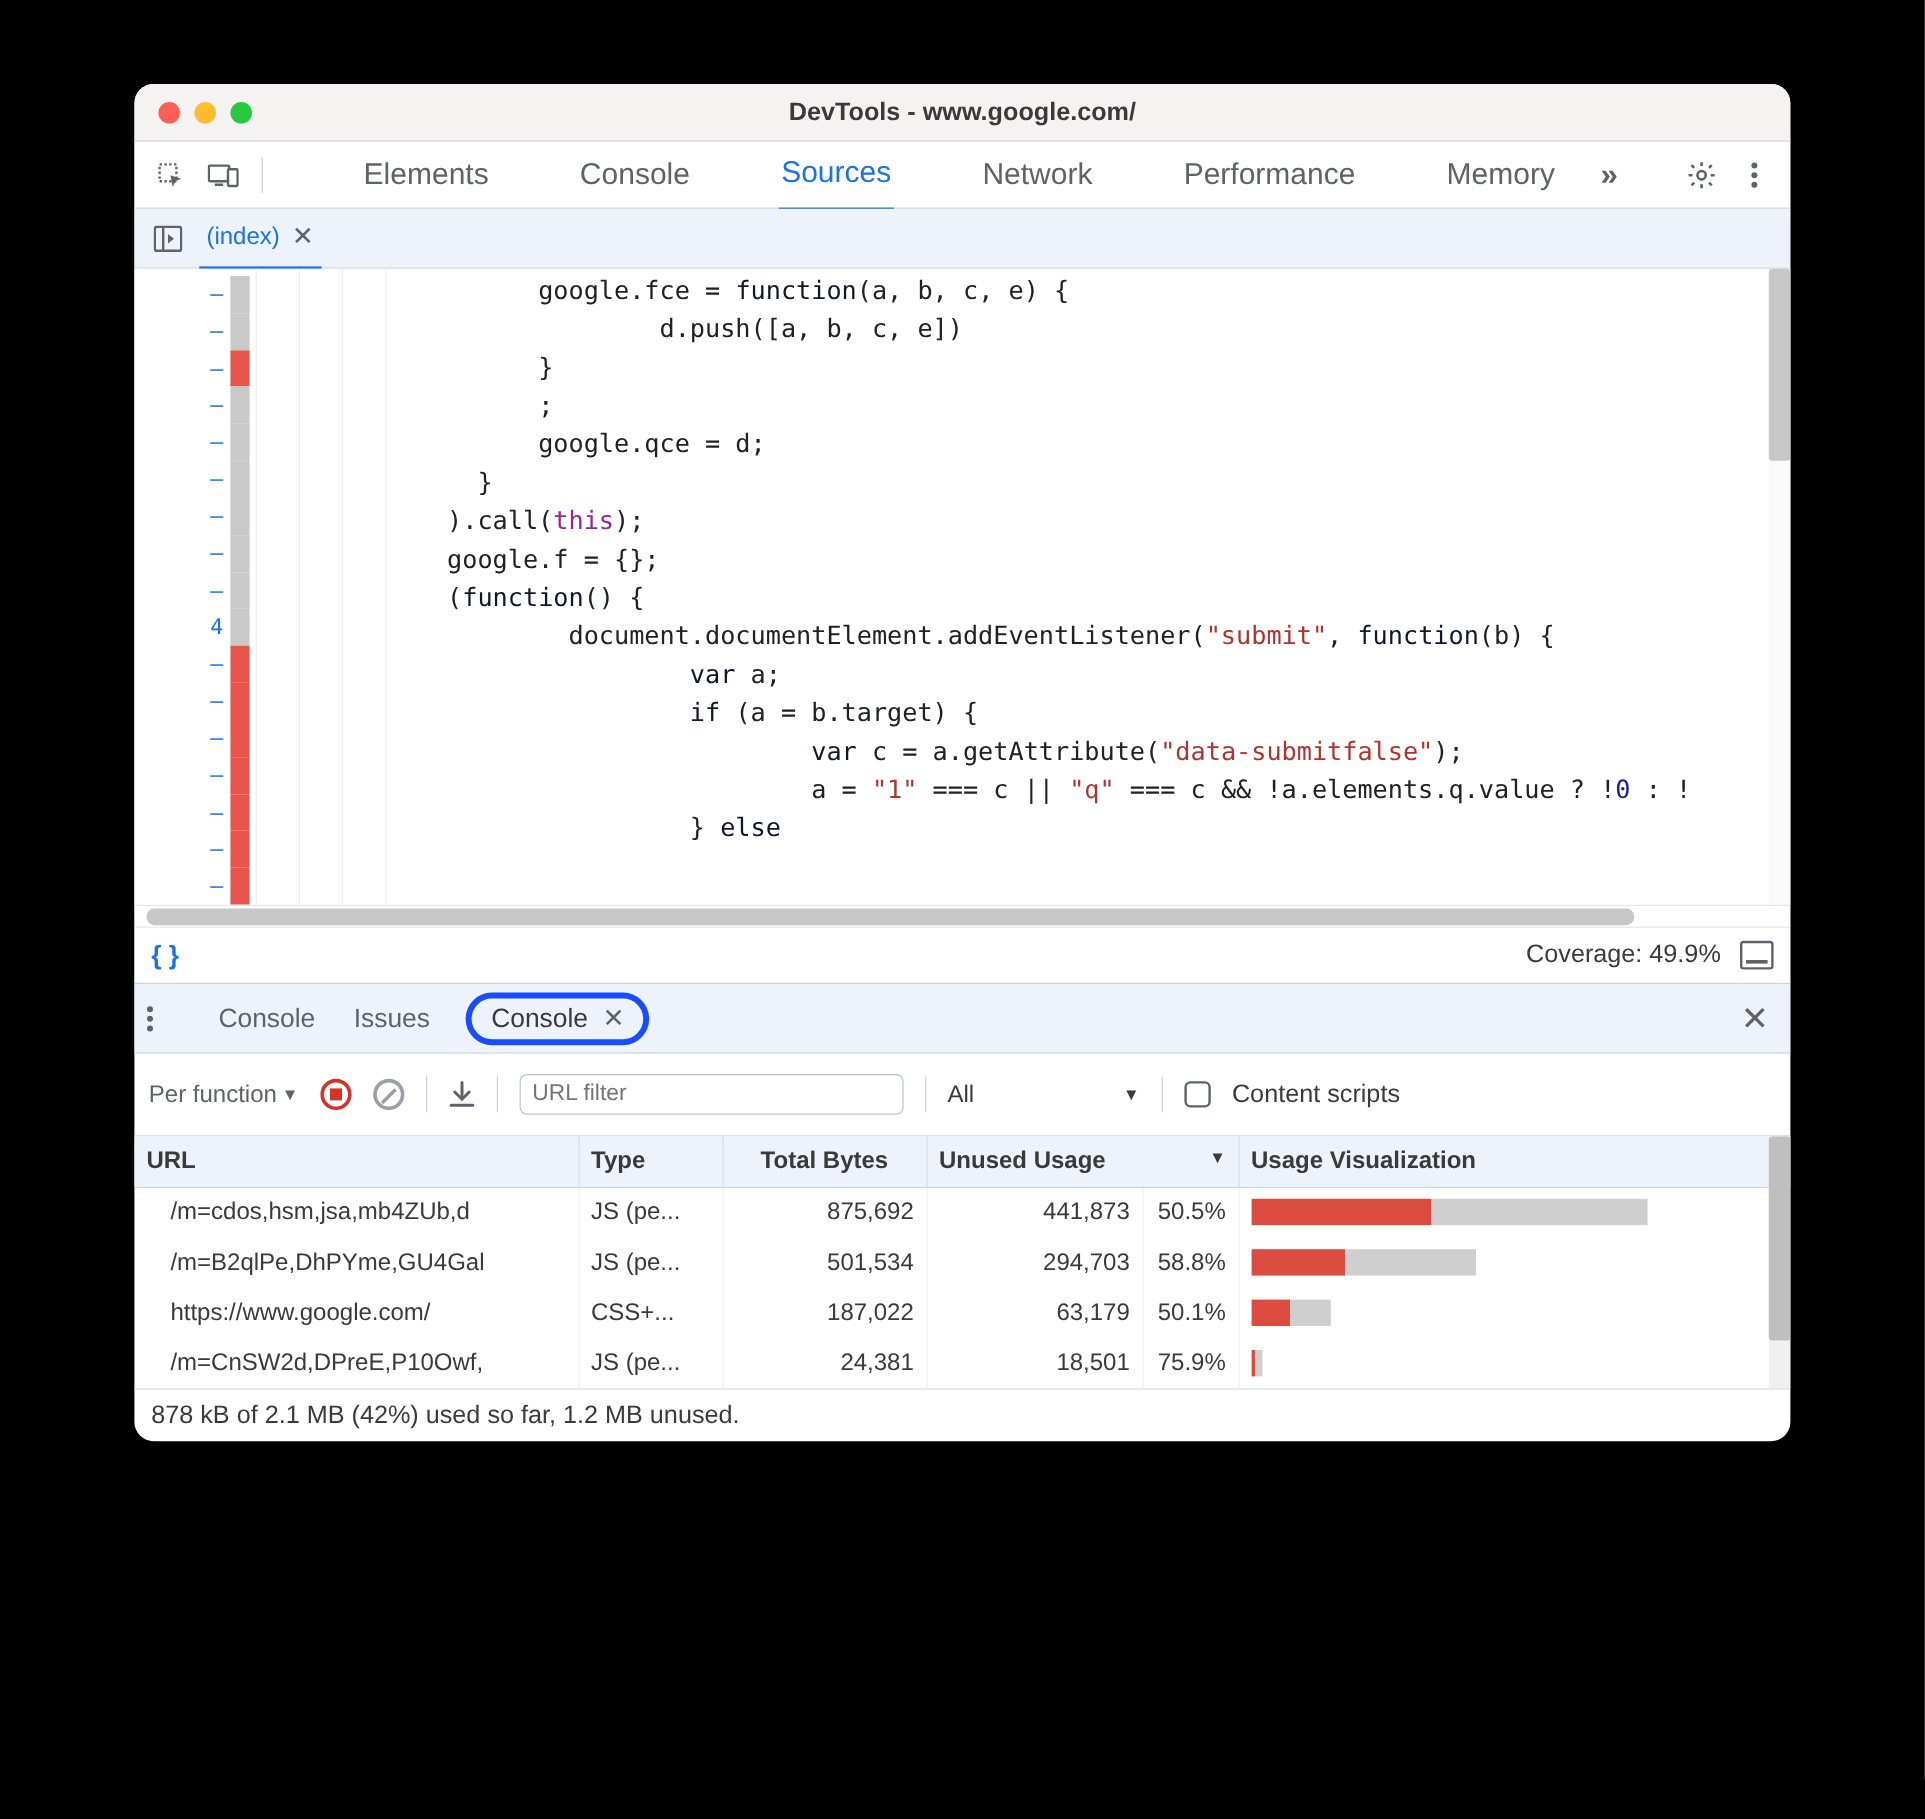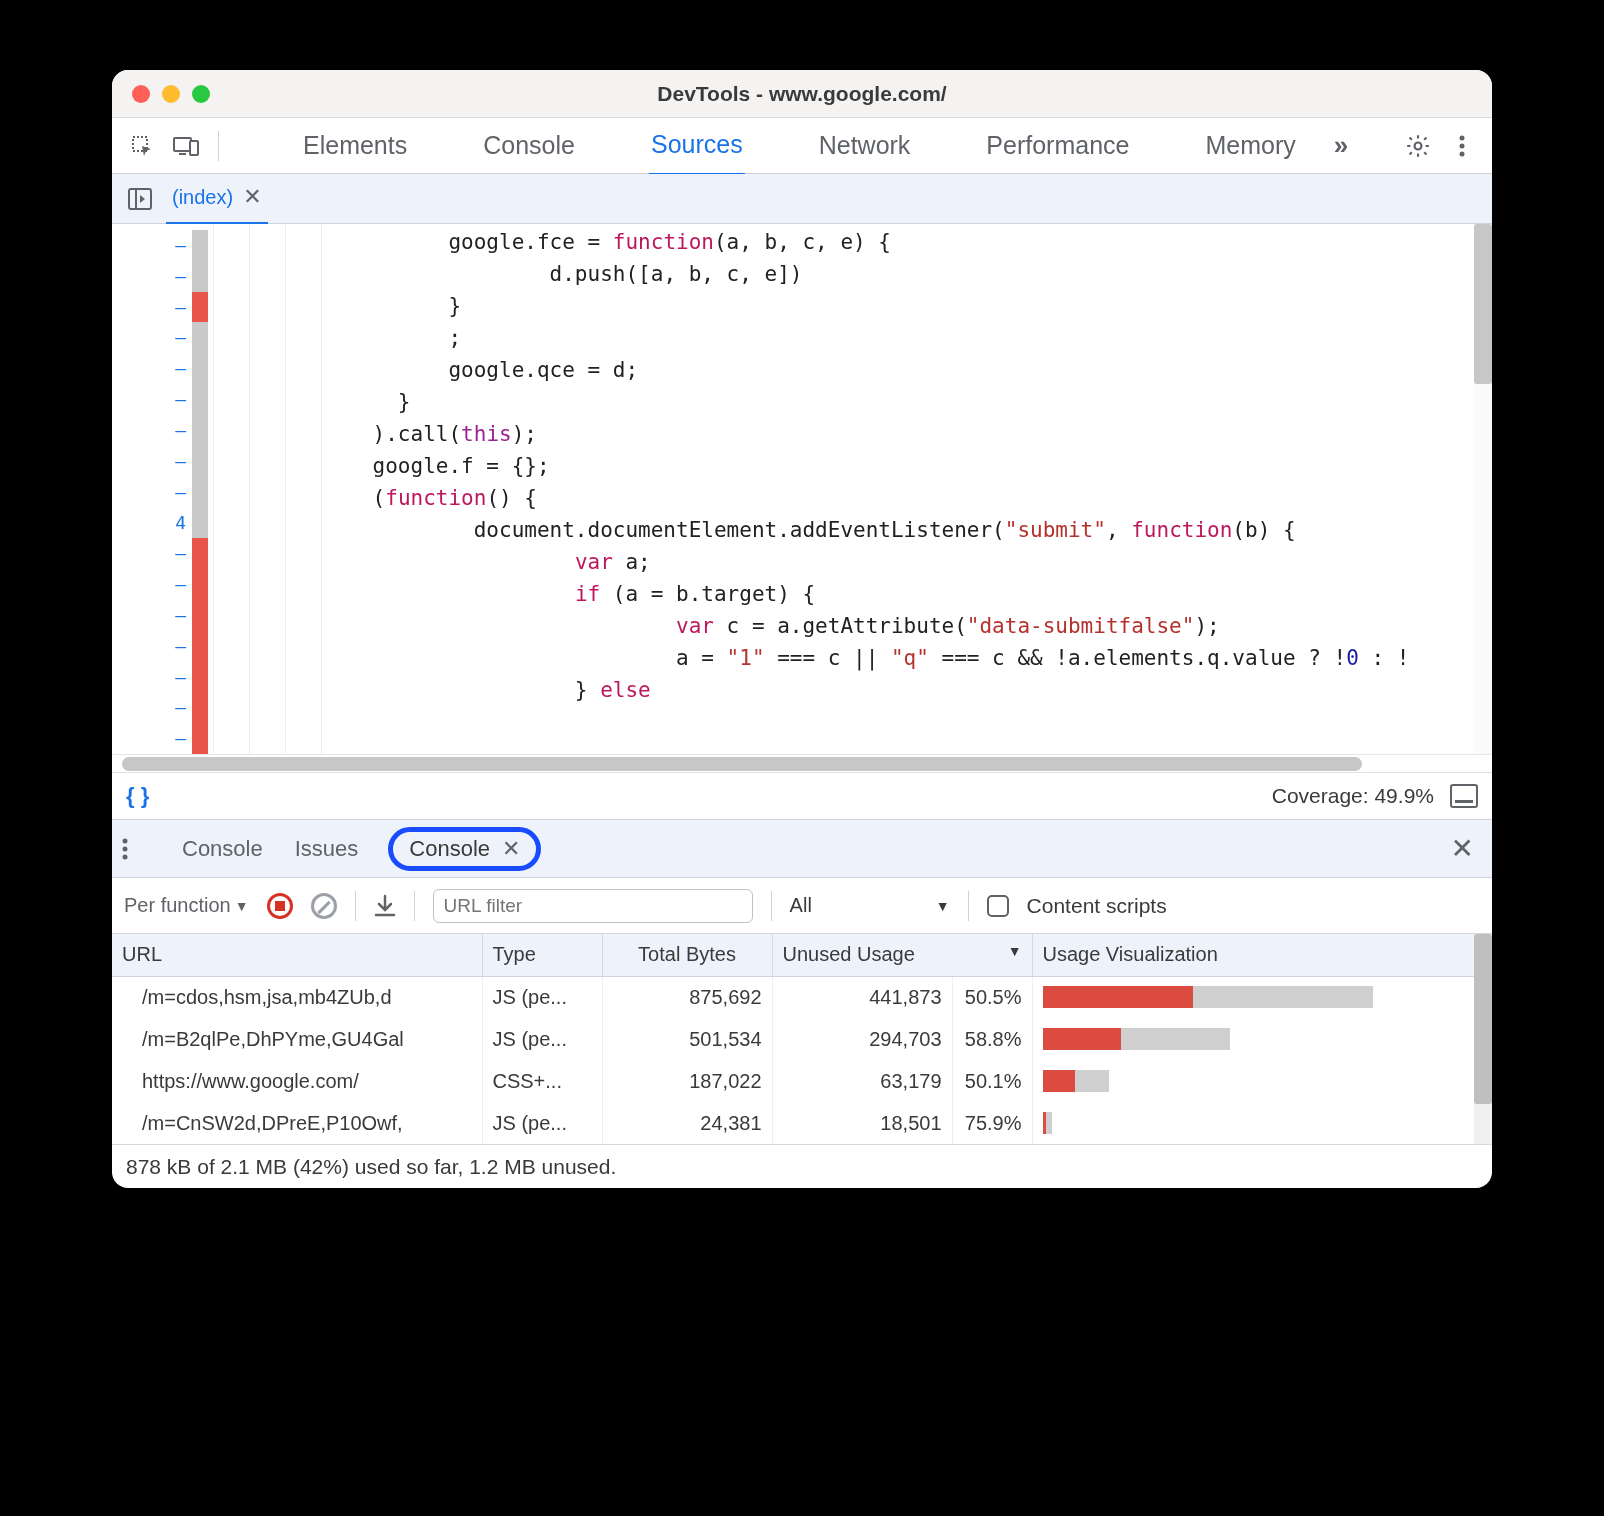--- a/index.html
+++ b/index.html
@@ -133,21 +133,21 @@
     background:#fff;
     display:flex;
   }
   .indent-line { border-right:1px solid #eee; flex:1; }
   .code-lines {
     padding-top:6px;
     overflow: hidden;
     flex:1;
   }
   .cl { height:32px; white-space: pre; color:#202124; }
-  .kw { color:#be185d; }
+  .kw { color:#0f172a; }
   .nm { color:#202124; }
   .str { color:#b5312d; }
   .num { color:#1a1aa6; }
   .this { color:#9b2393; }
   .vscroll {
     position:absolute; right:0; top:0; bottom:0; width:18px;
     background: #fafafa;
   }
   .vthumb { position:absolute; top:0; width:18px; height:160px; background:#c7c7c7; border-radius:3px;}
   .hscroll {
@@ -178,21 +178,21 @@
   .coverage-pill {
     display:flex; align-items:center; gap:12px;
     border:5px solid #1a4cff; border-radius:22px;
     padding: 4px 16px;
     font-size:22px; color:#3a3a3a;
   }
   .coverage-pill .x { color:#5f6368; font-size:22px; }
   .drawer-close { margin-left:auto; margin-right:18px; font-size:28px; color:#5f6368; }
 
   .cov-toolbar {
-    height:56px; display:flex; align-items:center; gap:18px;
+    height:69px; display:flex; align-items:center; gap:18px;
     padding: 0 12px; border-bottom:1px solid #d7d7d7;
     font-size:20px; color:#5f6368;
   }
   .per-fn { display:flex; align-items:center; gap:4px; }
   .tri { font-size:14px; }
   .rec-btn { width:26px; height:26px; border:3px solid #d73226; border-radius:50%; display:flex; align-items:center; justify-content:center;}
   .rec-btn .sq{ width:10px; height:10px; background:#d73226;}
   .ban { width:26px; height:26px; border:3px solid #9aa0a6; border-radius:50%; position:relative;}
   .ban::after{content:""; position:absolute; left:2px; right:2px; top:50%; height:3px; background:#9aa0a6; transform:rotate(-45deg);}
   .vdiv { width:1px; height:30px; background:#d0d0d0; }
@@ -200,21 +200,21 @@
   .url-filter {
     width:320px; height:34px; border:1px solid #bfc3c8; border-radius:6px;
     padding:0 10px; font-size:19px; color:#888;
   }
   .type-sel { display:flex; align-items:center; gap:60px; width:160px; justify-content:space-between; color:#3a3a3a;}
   .cbox { width:22px; height:22px; border:2px solid #5f6368; border-radius:5px; }
   .content-scripts { color:#3a3a3a; font-size:21px; }
 
   .cov-table { width:100%; border-collapse:collapse; font-size:20px; position:relative;}
   .cov-table th {
-    text-align:left; font-weight:400; color:#3a3a3a;
+    text-align:left; font-weight:700; color:#3a3a3a;
     background:#eef3fb; border-bottom:1px solid #cdd4df; border-right:1px solid #d6dbe3;
     padding:8px 10px;
   }
   .cov-table th:last-child { border-right:none; }
   .cov-table td {
     padding:6px 10px; border-right:1px solid #eee; color:#3a3a3a;
     white-space:nowrap; overflow:hidden; text-overflow:clip;
   }
   .cov-table td:last-child { border-right:none; }
   .cov-table tr { height:42px; }

